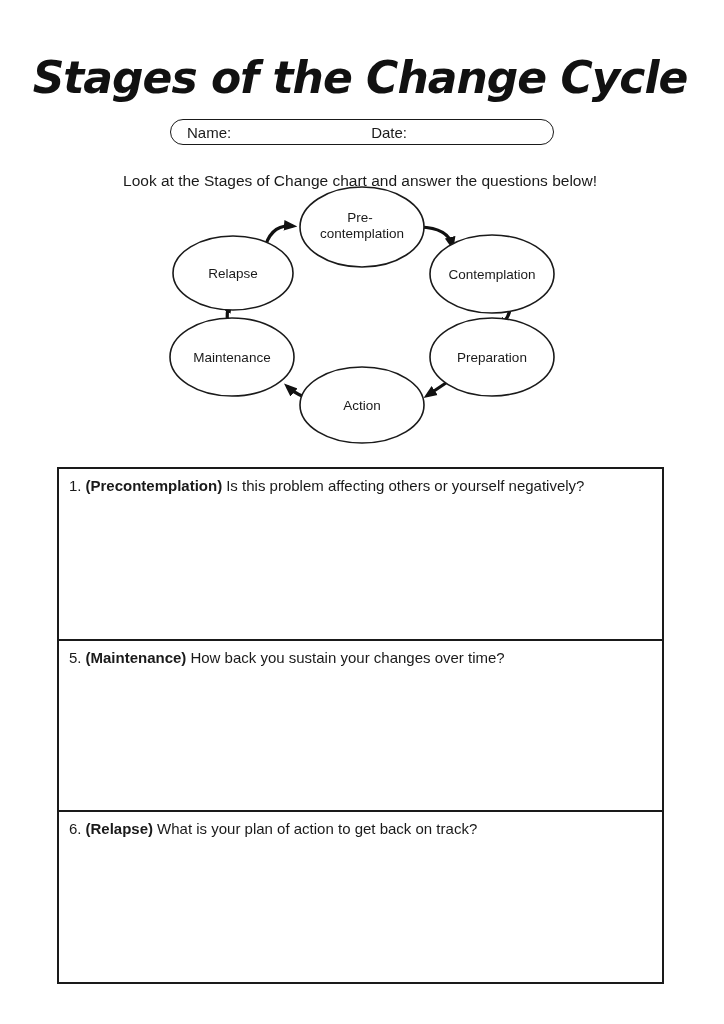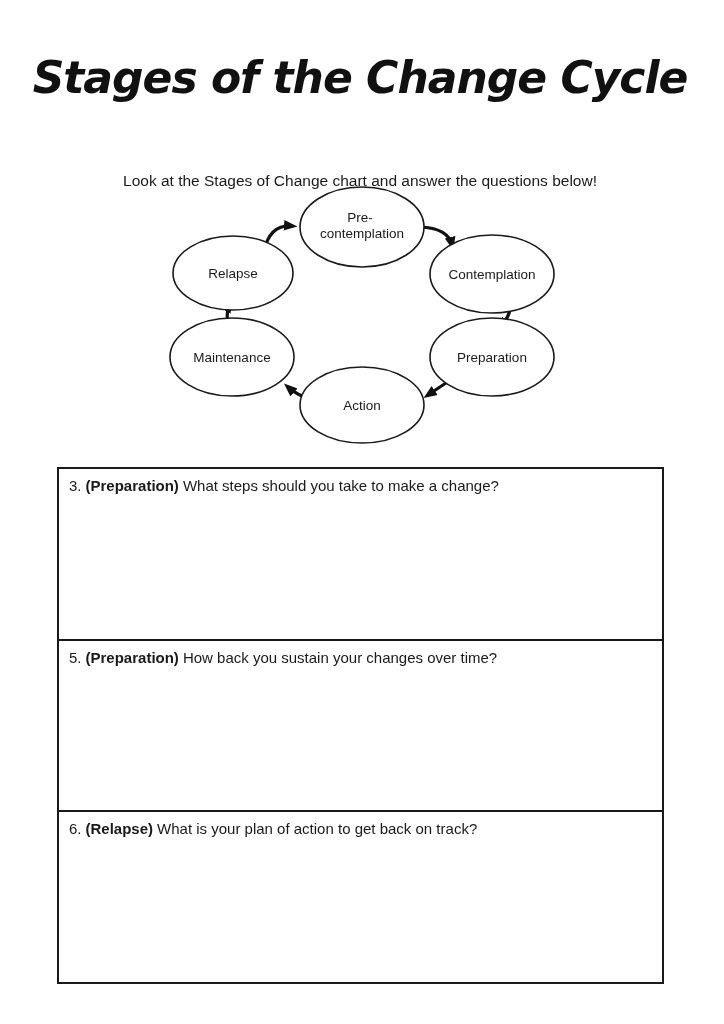--- a/index.html
+++ b/index.html
@@ -98,20 +98,24 @@
   .qnum { margin-right: 4px; }
   .qstage { font-weight: bold; margin-right: 4px; }
 </style>
 </head>
 <body>
 
 <div class="page">
 
   <h1 class="title">Stages of the Change Cycle</h1>
 
+  <div class="namebar">
+    <span class="nlabel">Name:</span>
+    <span class="dlabel">Date:</span>
+  </div>
 
   <p class="instruction">Look at the Stages of Change chart and answer the questions below!</p>
 
   <svg class="diagram" viewBox="0 0 724 278">
     <defs>
       <marker id="ah" viewBox="0 0 10 10" refX="6" refY="5" markerWidth="4.2" markerHeight="4.2" orient="auto-start-reverse">
         <path d="M 0 1 L 10 5 L 0 9 z" fill="#111111"></path>
       </marker>
     </defs>
 
@@ -153,23 +157,23 @@
     </g>
 
     <g>
       <ellipse cx="233" cy="93" rx="60" ry="37"></ellipse>
       <text x="233" y="98">Relapse</text>
     </g>
   </svg>
 
   <div class="qtable">
     <div class="trow">
-      <span class="qnum">3.</span><span class="qstage">(Preparation)</span><span class="qtext">What steps should you take to make a change?</span>
+      <span class="qnum">1.</span><span class="qstage">(Precontemplation)</span><span class="qtext">Is this problem affecting others or yourself negatively?</span>
     </div>
     <div class="trow">
-      <span class="qnum">5.</span><span class="qstage">(Preparation)</span><span class="qtext">How back you sustain your changes over time?</span>
+      <span class="qnum">5.</span><span class="qstage">(Maintenance)</span><span class="qtext">How back you sustain your changes over time?</span>
     </div>
     <div class="trow">
       <span class="qnum">6.</span><span class="qstage">(Relapse)</span><span class="qtext">What is your plan of action to get back on track?</span>
     </div>
   </div>
 
 </div>
 
 </body></html>

